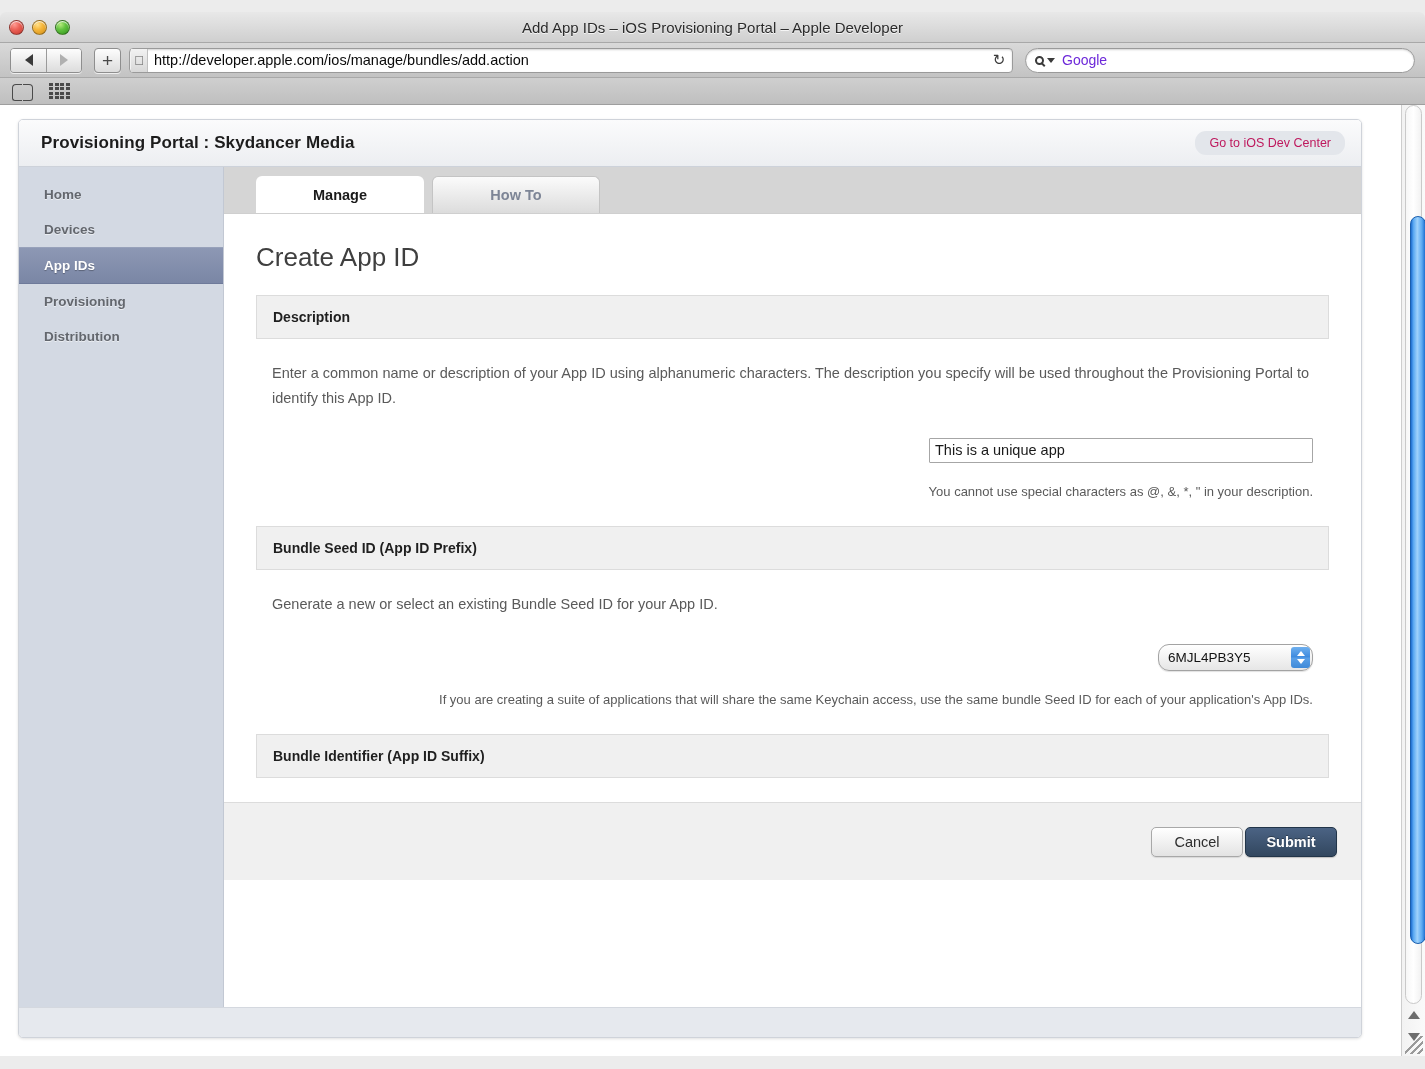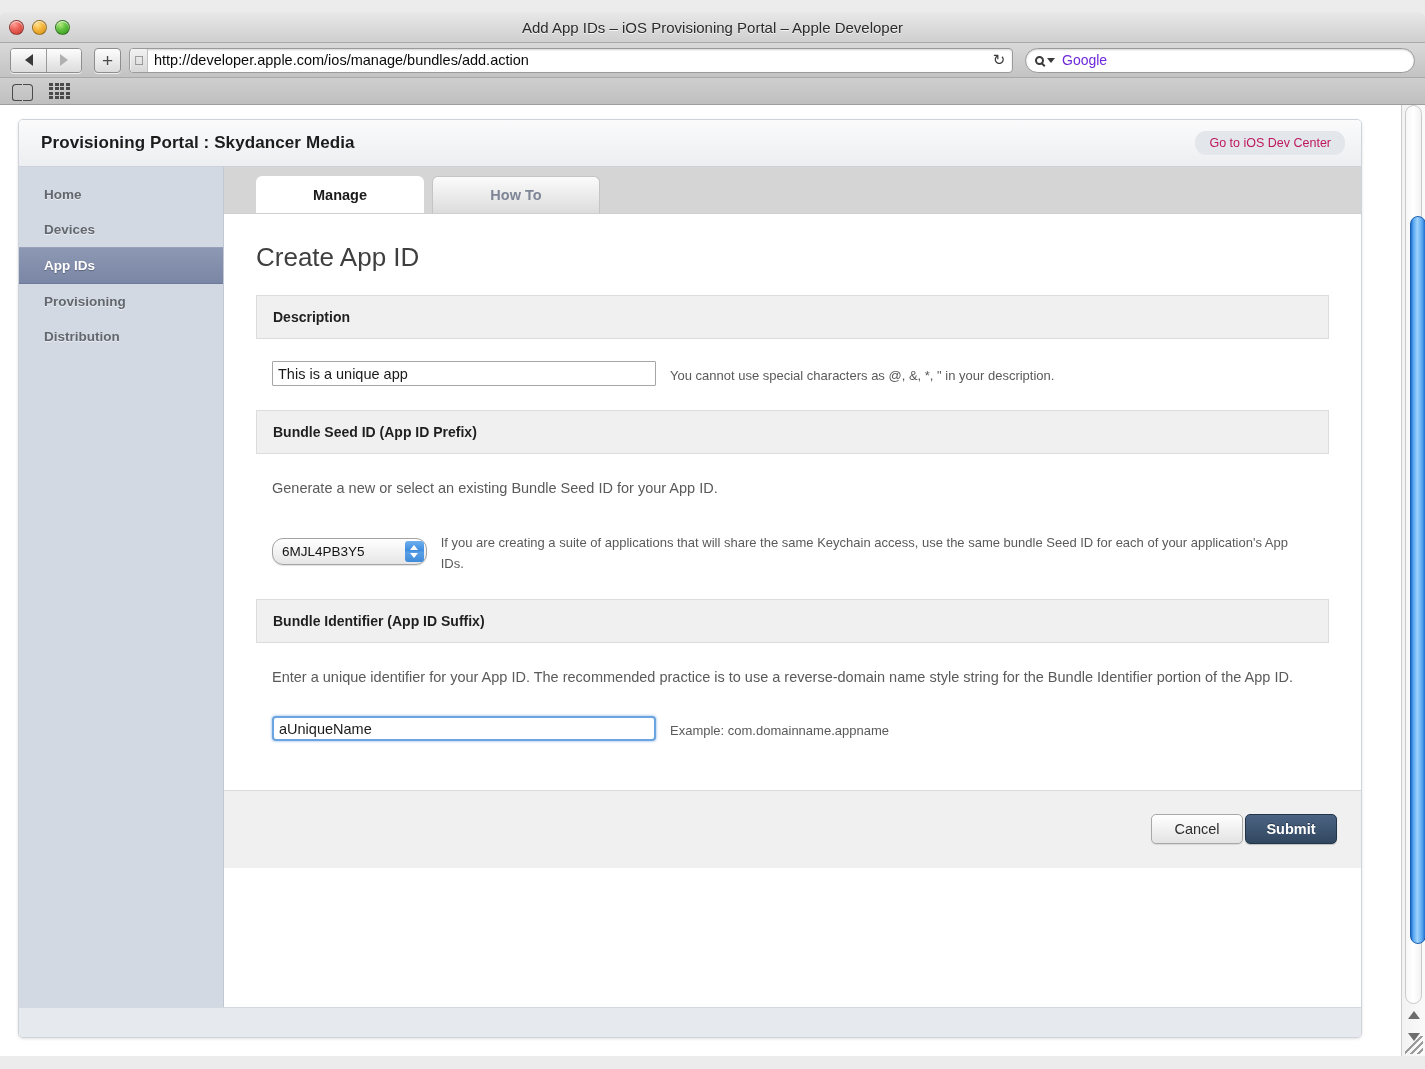--- a/index.html
+++ b/index.html
@@ -258,21 +258,21 @@
     border: 1px solid #dcdcdc;
     padding: 13px 16px;
     font-size: 14px; font-weight: bold; color: #1f1f1f;
   }
   .section-body { padding: 22px 16px 24px 16px; }
   .section-text {
     font-size: 14.5px; color: #5a5a5a; line-height: 1.75;
     max-width: 1090px;
     margin: 0 0 26px 0;
   }
-  .field-row { display: flex; align-items: center; gap: 14px; }
+  .field-row { display: flex; align-items: flex-end; gap: 14px; flex-direction: column; }
 
   input.txt {
     width: 384px; height: 25px;
     font-family: "Liberation Sans", sans-serif;
     font-size: 14.5px; color: #1a1a1a;
     padding: 0 5px;
     border: 1px solid #a6a6a6;
     background: #fff;
     border-radius: 1px;
     outline: none;
@@ -476,20 +476,21 @@
               <div class="tab inactive">How To</div>
             </div>
 
             <div id="content-inner">
 
               <div id="page-heading">Create App ID</div>
 
               <div>
                 <div class="section-head">Description</div>
                 <div class="section-body">
+                  <p class="section-text">Enter a common name or description of your App ID using alphanumeric characters. The description you specify will be used throughout the Provisioning Portal to identify this App ID.</p>
                   <div class="field-row">
                     <input class="txt" type="text" value="This is a unique app" style="">
                     <div class="hint">You cannot use special characters as @, &amp;, *, " in your description.</div>
                   </div>
                 </div>
               </div>
 
               <div>
                 <div class="section-head">Bundle Seed ID (App ID Prefix)</div>
                 <div class="section-body">
@@ -502,27 +503,20 @@
                         <span class="arr-dn"></span>
                       </div>
                     </div>
                     <div class="hint">If you are creating a suite of applications that will share the same Keychain access, use the same bundle Seed ID for each of your application's App IDs.</div>
                   </div>
                 </div>
               </div>
 
               <div>
                 <div class="section-head">Bundle Identifier (App ID Suffix)</div>
-                <div class="section-body">
-                  <p class="section-text">Enter a unique identifier for your App ID. The recommended practice is to use a reverse-domain name style string for the Bundle Identifier portion of the App ID.</p>
-                  <div class="field-row">
-                    <input class="txt focused" type="text" value="aUniqueName" style="">
-                    <div class="hint">Example: com.domainname.appname</div>
-                  </div>
-                </div>
               </div>
 
               <div id="form-footer">
                 <div class="btn btn-cancel">Cancel</div>
                 <div class="btn btn-submit">Submit</div>
               </div>
 
             </div>
           </div>
         </div>

